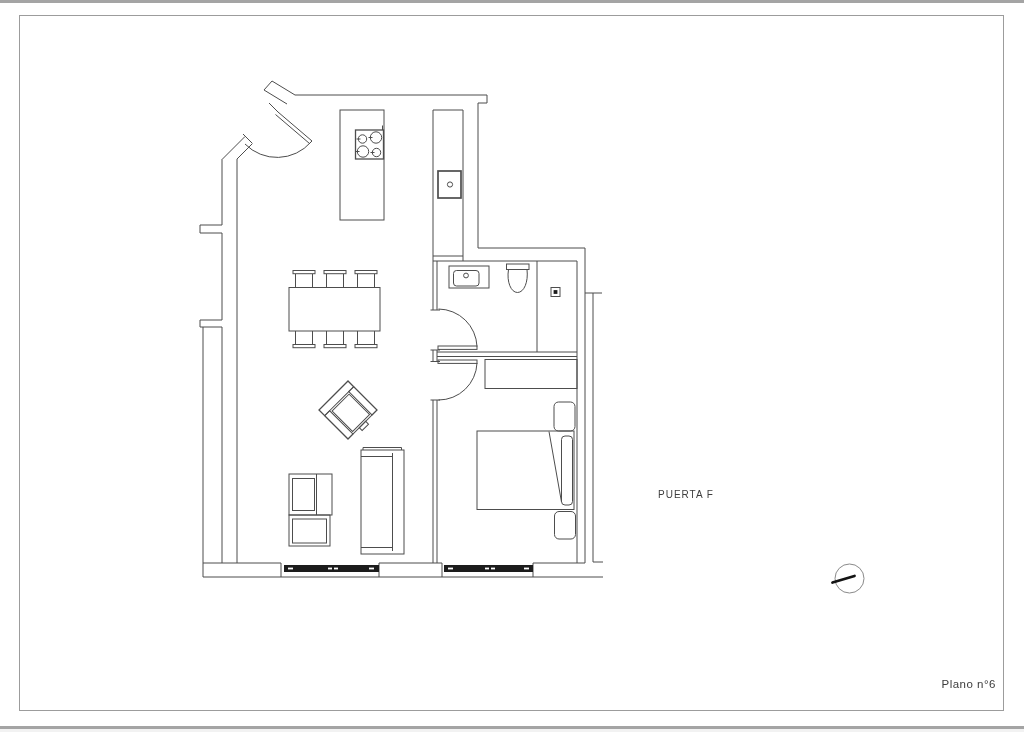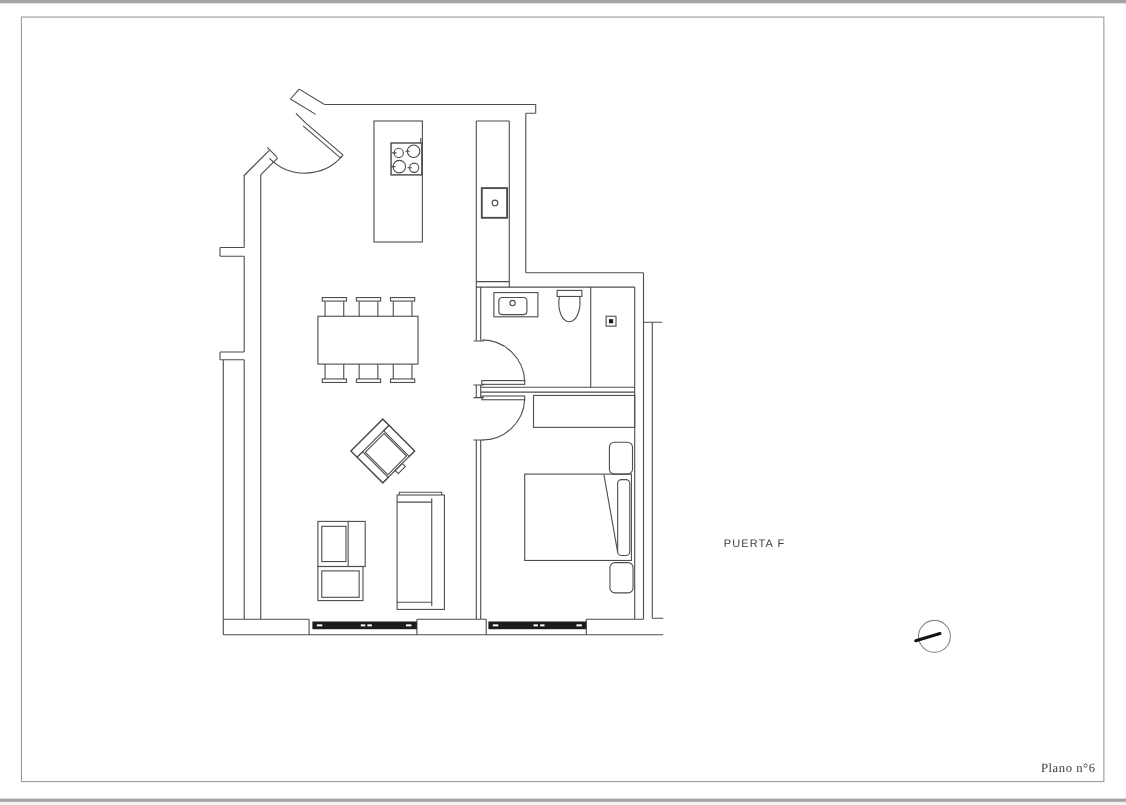--- a/index.html
+++ b/index.html
@@ -19,21 +19,21 @@
   svg.plan{position:absolute;left:0;top:0;}
   .ln{stroke:var(--line,#4d4d4d);stroke-width:1;fill:none;stroke-linecap:butt;}
   .thk{stroke-width:1.7;}
   .med{stroke-width:1.3;}
   .dark{fill:var(--winfill,#1c1c1c);stroke:none;}
   .wdash{fill:#ffffff;stroke:none;}
   .needle{stroke:var(--needle,#141414);stroke-width:2.8;stroke-linecap:round;}
   .grayln{stroke:#8a8a8a;stroke-width:1;fill:none;}
   .lbl{position:absolute;color:var(--ink,#3d3d3d);white-space:nowrap;padding-left:20px;}
   .lbl-puerta{left:638px;top:489px;font-size:10px;letter-spacing:1px;}
-  .lbl-plano{right:28px;top:693px;font-size:11.5px;letter-spacing:.5px;font-family:Liberation Serif, serif;}
+  .lbl-plano{right:28px;top:678px;font-size:11.5px;letter-spacing:.5px;}
 </style>
 <title>Plano n°6</title></head>
 <body>
 
 <div class="viewer-edge top"></div>
 
 <div class="sheet"></div>
 
 <svg class="plan" width="1024" height="732" viewBox="0 0 1024 732">
 

